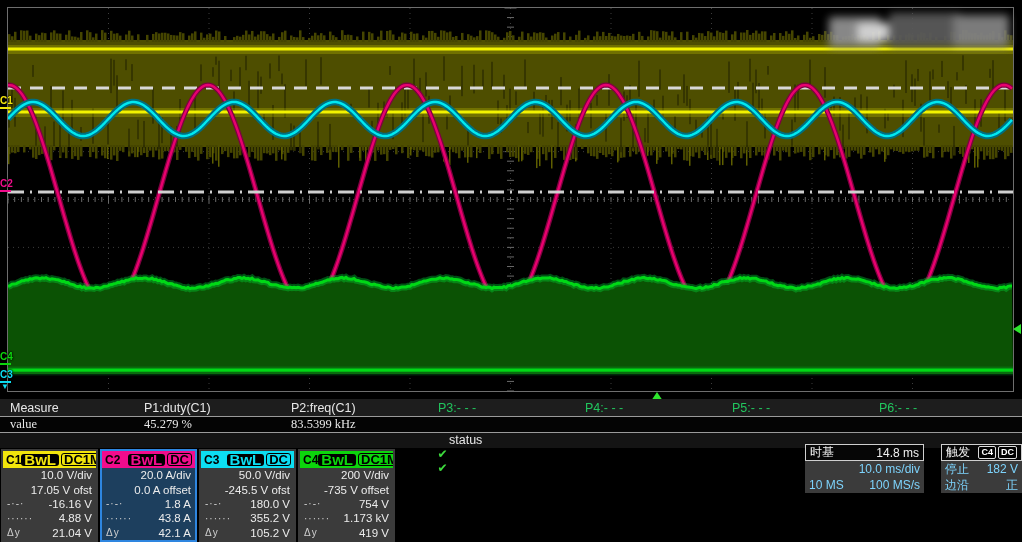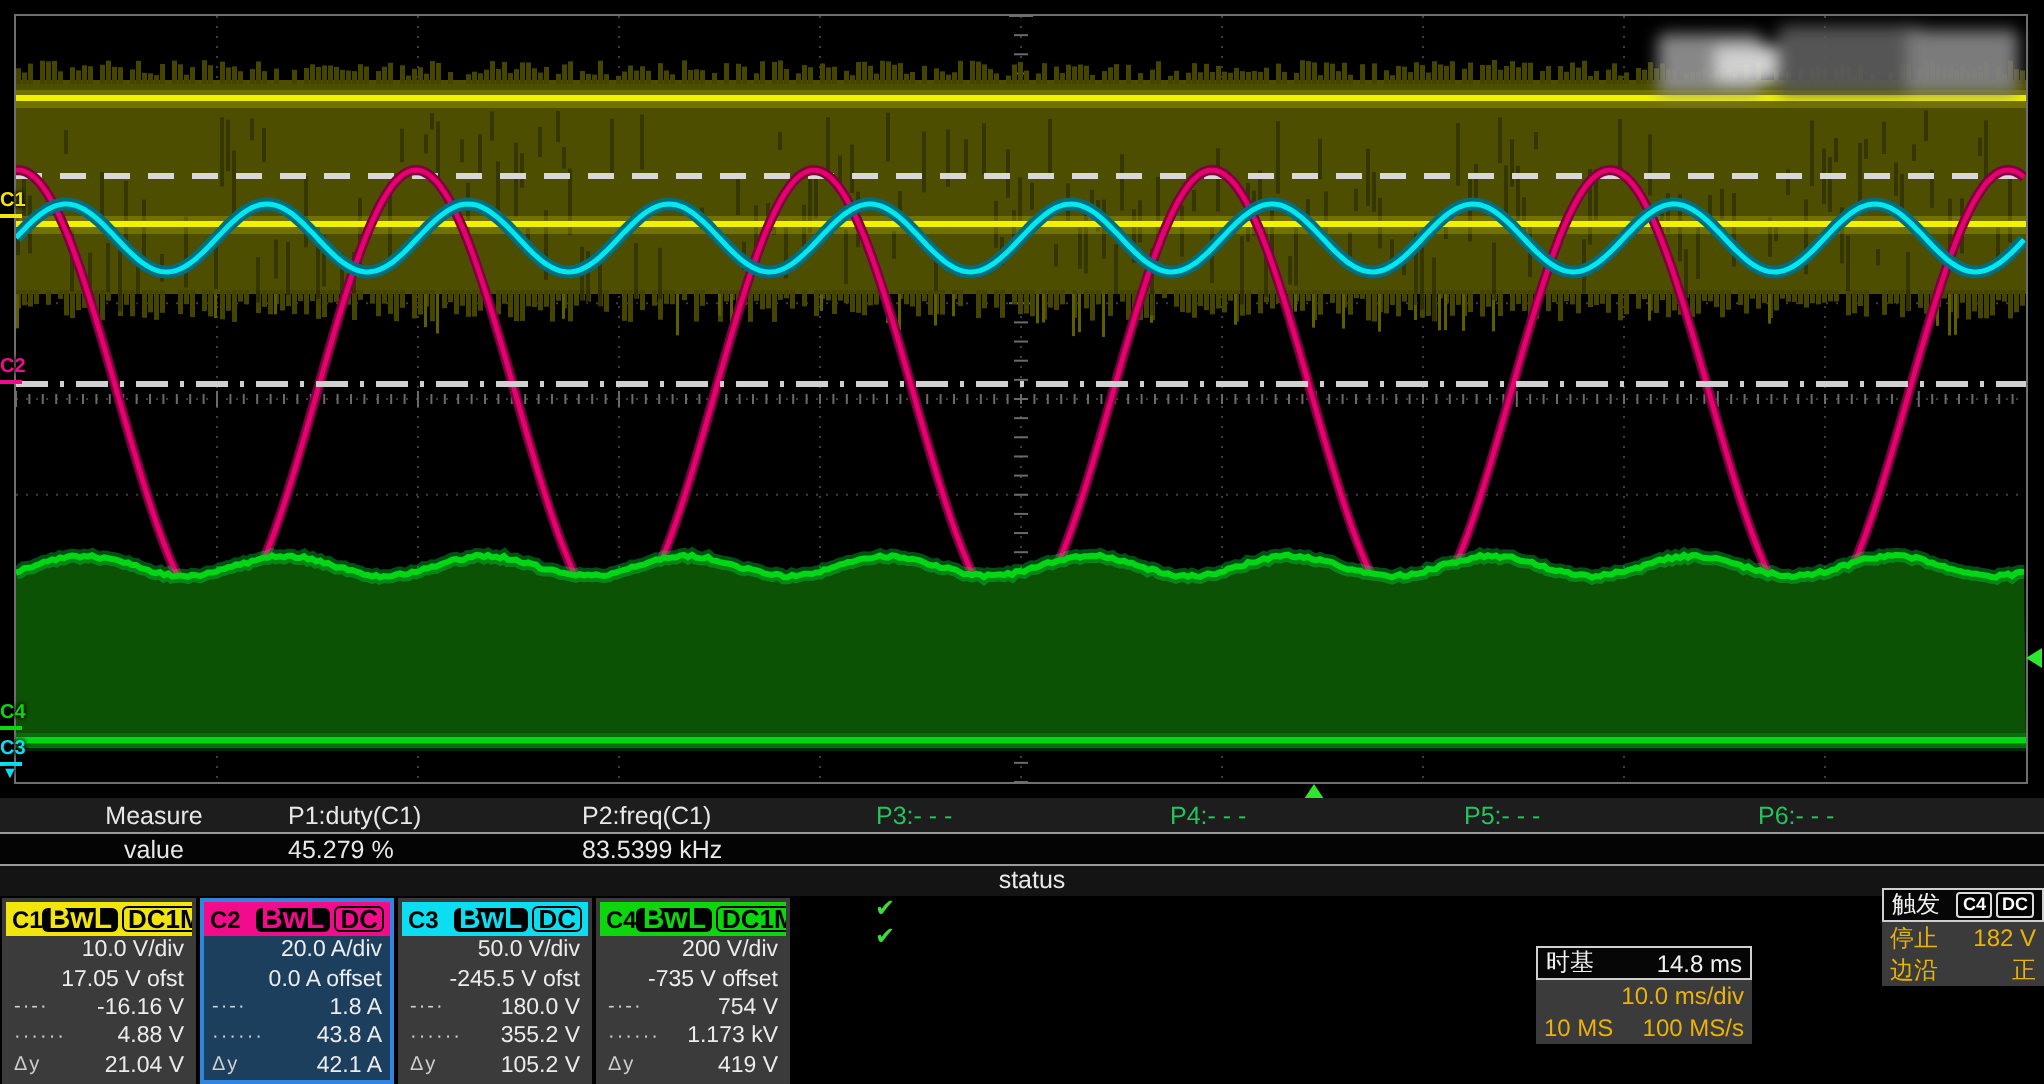--- a/index.html
+++ b/index.html
@@ -29,44 +29,44 @@
   .logo-mask{position:absolute;left:827px;top:9px;width:185px;height:47px;filter:blur(4px);opacity:.95;}
   .logo-mask span{position:absolute;border-radius:3px;}
   .lm1{left:2px;top:8px;width:52px;height:30px;background:#8f8f8f;}
   .lm2{left:30px;top:14px;width:34px;height:18px;background:#dcdcdc;}
   .lm3{left:62px;top:4px;width:72px;height:34px;background:#5a5a5a;}
   .lm4{left:126px;top:6px;width:56px;height:32px;background:#828282;}
   
   .measure{position:absolute;left:0;top:399px;width:1022px;font-size:12.5px;}
   .m-row{display:flex;align-items:center;}
   .m-head{height:17px;background:#1d1d1d;}
-  .m-value{height:17px;background:#040404;border-top:1px solid #9a9a9a;border-bottom:1px solid #9a9a9a;}
+  .m-value{height:17px;background:#040404;border-top:1px solid #9a9a9a;border-bottom:1px solid #9a9a9a;font-family:Liberation Serif, serif;}
   .m-status{height:15px;background:#141414;flex-direction:column;}
-  .m-label{width:144px;padding-left:10px;flex:none;color:#e8e8e8;text-align:center;}
+  .m-label{width:144px;padding-left:10px;flex:none;color:#e8e8e8;}
   .m-col{width:147px;flex:none;overflow:hidden;white-space:nowrap;}
   .m-col.dim{color:#22c55e;}
   .m-check{color:#3ddb3d;font-size:12px;font-weight:bold;}
   
   .chrow{position:absolute;left:1px;top:449px;display:flex;gap:2px;}
   .chbox{width:97px;height:93px;background:#3b3b3b;border:2px solid transparent;overflow:hidden;}
   .chbox.selected{background:#1d3f5e;border-color:#2e86e0;}
   .ch-head{height:17px;display:flex;align-items:center;padding:0 3px;color:#000;font-weight:bold;font-size:12px;}
   .ch-id{flex:1;}
   .badge1{background:#000;font-size:15px;font-weight:bold;padding:0 3px;border-radius:3px;margin-right:2px;line-height:12px;}
   .badge2{border:1px solid #000;color:#000;font-size:13px;font-weight:bold;padding:0 2px;border-radius:3px;line-height:11px;}
   .ch-line{display:flex;justify-content:flex-end;align-items:center;height:14.4px;
     padding:0 4px;font-size:11.5px;color:#ececec;}
   .ch-line .cic{margin-right:auto;color:#cfcfcf;font-size:10px;letter-spacing:1px;}
   
   .info-box{position:absolute;top:444px;background:#3b3b3b;font-size:12px;}
-  .tb-box{left:768px;width:108px;margin-top:29px;}
+  .tb-box{left:805px;width:119px;}
   .tr-box{left:941px;width:81px;}
   .ib-head{display:flex;justify-content:space-between;align-items:center;height:17px;
     background:#060606;border:1px solid #cfcfcf;padding:0 4px;color:#f0f0f0;}
-  .ib-row{display:flex;justify-content:space-between;align-items:center;height:16px;padding:0 4px;color:#eab308;}
+  .ib-row{display:flex;justify-content:space-between;align-items:center;height:16px;padding:0 4px;color:#7dd3fc;}
   .ib-row.right{justify-content:flex-end;}
   .tr-badges{display:flex;gap:2px;}
   .tr-badge{border:1px solid #dcdcdc;background:#000;color:#fff;font-size:9px;font-weight:bold;
     padding:0 2px;border-radius:2px;line-height:11px;}
 </style>
 </head>
 <body>
 
 <div class="screen">
 

